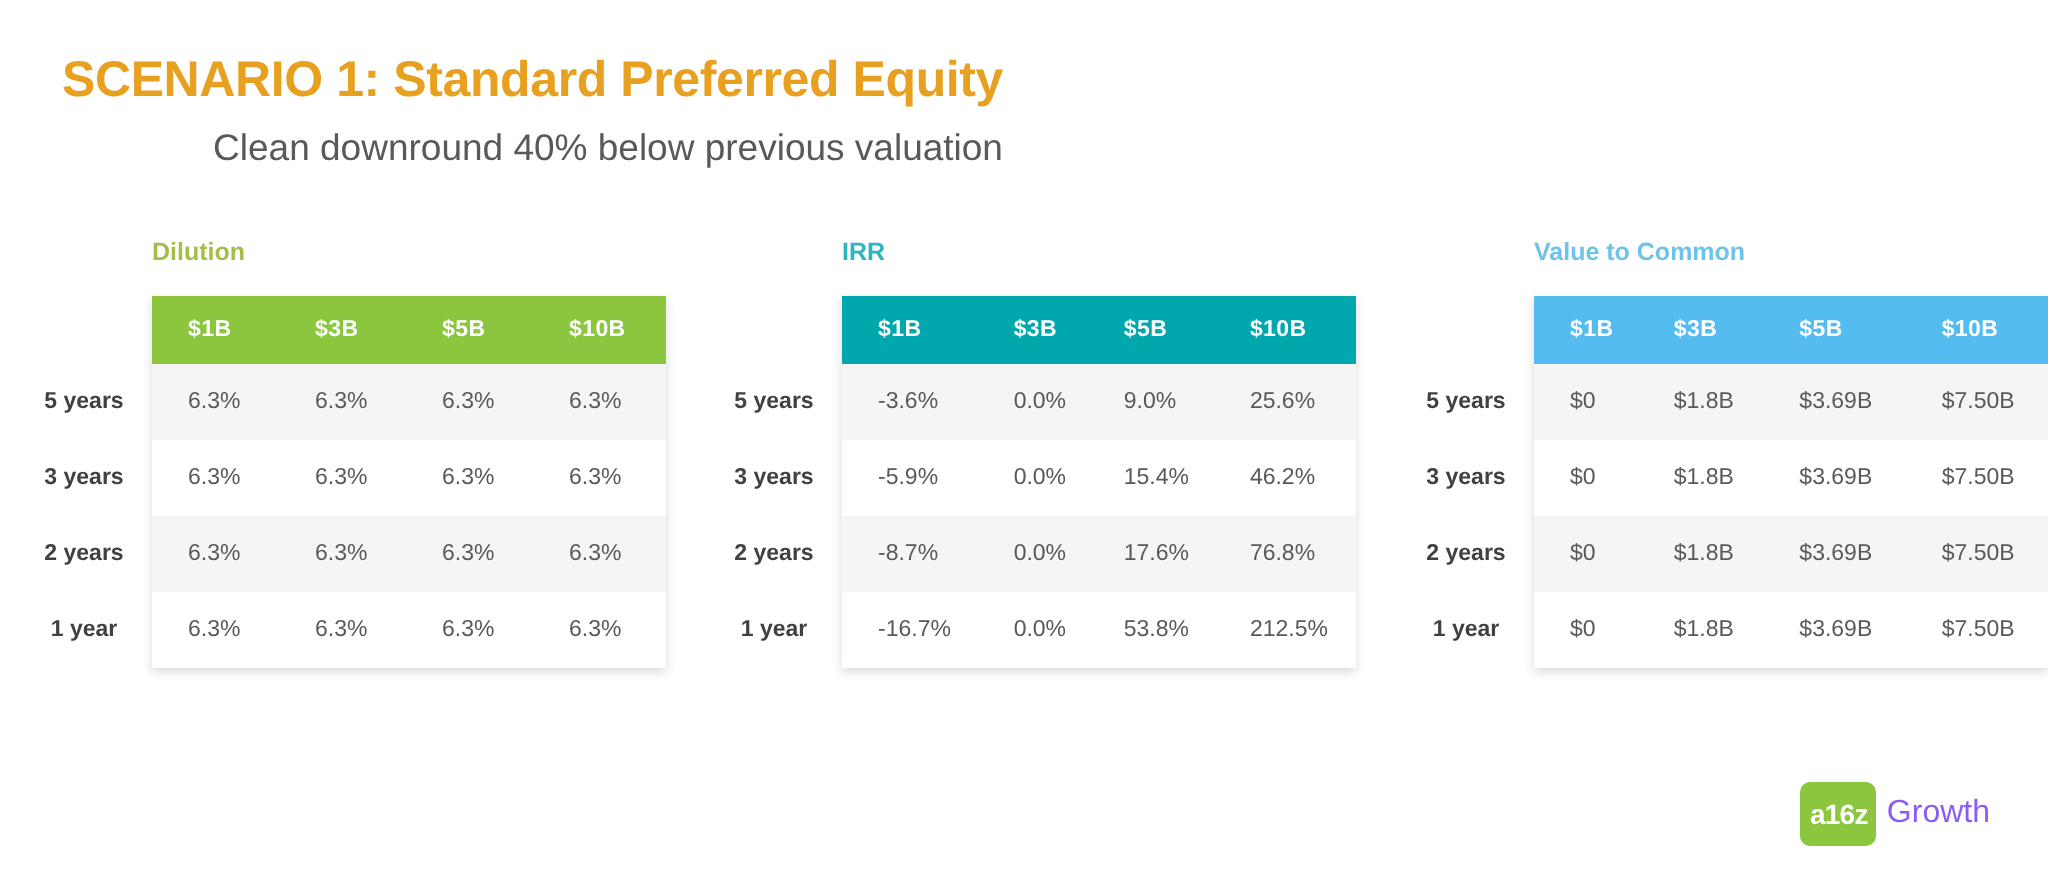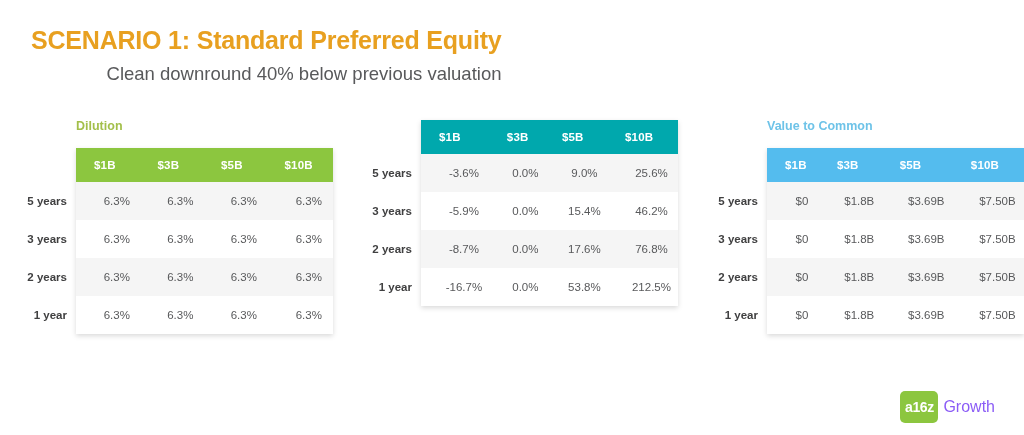--- a/index.html
+++ b/index.html
@@ -74,21 +74,21 @@
   }
   .row-labels {
     width: 59px;
     flex: 0 0 59px;
     padding-top: 34px; 
     box-sizing: border-box;
   }
   .row-label {
     height: 38px;
     line-height: 38px;
-    text-align: right;
+    text-align: center;
     font-size: 11.5px;
     font-weight: bold;
     color: #404041;
     padding-right: 9px;
     box-sizing: border-box;
     white-space: nowrap;
   }
 
   .data-table {
     flex: 1 1 auto;
@@ -104,21 +104,21 @@
     color: #ffffff;
     text-align: left;
     padding: 0 0 0 18px;
     letter-spacing: 0.2px;
   }
   .data-table td {
     height: 38px;
     font-size: 11.5px;
     font-weight: normal;
     color: #58595b;
-    text-align: center;
+    text-align: left;
     padding: 0 0 0 18px;
   }
   .data-table tbody tr:nth-child(odd)  td { background: #f5f5f5; }
   .data-table tbody tr:nth-child(even) td { background: #ffffff; }
 
   .hdr-green th { background: #8cc63f; }
   .hdr-teal  th { background: #00a8ad; }
   .hdr-blue  th { background: #54bcee; }
 
   
@@ -204,20 +204,21 @@
             <td>6.3%</td>
             <td>6.3%</td>
             <td>6.3%</td>
           </tr>
         </tbody>
       </table>
     </div>
   </div>
 
   <div class="panel panel-irr">
+    <div class="panel-label label-teal">IRR</div>
     <div class="table-wrap">
       <div class="row-labels">
         <div class="row-label">5 years</div>
         <div class="row-label">3 years</div>
         <div class="row-label">2 years</div>
         <div class="row-label">1 year</div>
       </div>
       <table class="data-table">
         <thead class="hdr-teal">
           <tr>

